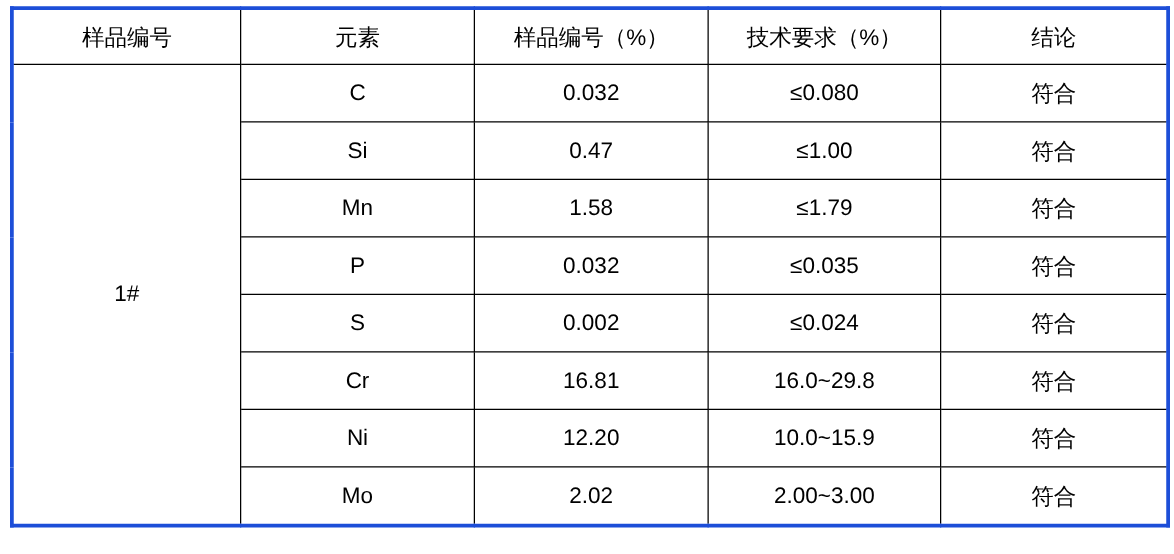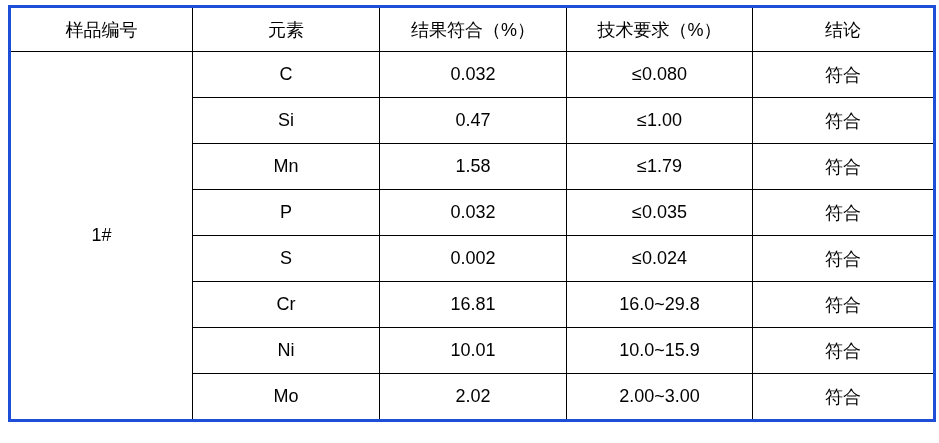--- a/index.html
+++ b/index.html
@@ -66,21 +66,21 @@
       <col class="c1">
         <col class="c2">
         <col class="c3">
         <col class="c4">
         <col class="c5">
     </colgroup>
     <thead>
       <tr>
         <th>样品编号</th>
         <th>元素</th>
-        <th>结果符合（%）</th>
+        <th>样品编号（%）</th>
         <th>技术要求（%）</th>
         <th>结论</th>
       </tr>
     </thead>
     <tbody>
       <tr>
         <td rowspan="8">1#</td>
         <td>C</td>
         <td>0.032</td>
         <td>≤0.080</td>
@@ -111,21 +111,21 @@
         <td>符合</td>
       </tr>
       <tr>
         <td>Cr</td>
         <td>16.81</td>
         <td>16.0~29.8</td>
         <td>符合</td>
       </tr>
       <tr>
         <td>Ni</td>
-        <td>10.01</td>
+        <td>12.20</td>
         <td>10.0~15.9</td>
         <td>符合</td>
       </tr>
       <tr>
         <td>Mo</td>
         <td>2.02</td>
         <td>2.00~3.00</td>
         <td>符合</td>
       </tr>
     </tbody>

